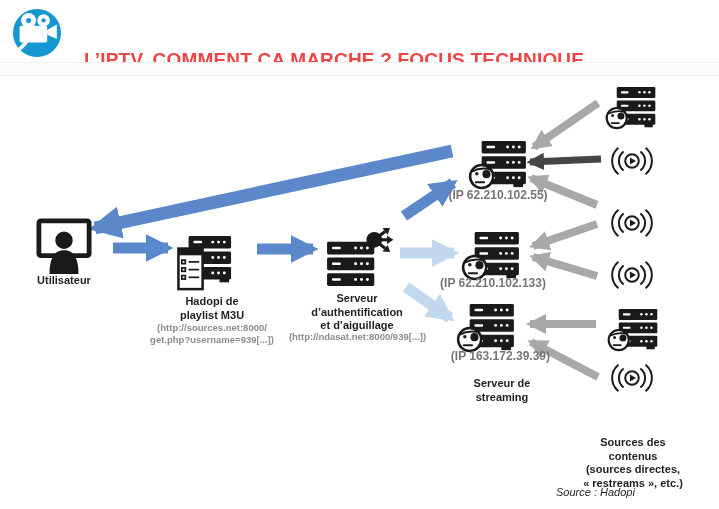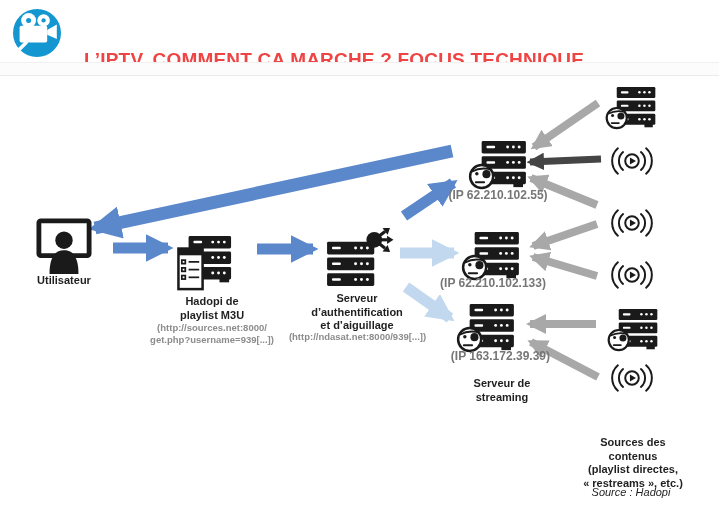--- a/index.html
+++ b/index.html
@@ -48,21 +48,21 @@
   .t-user{left:14px;top:274px;width:100px;}
   .t-playlist{left:146px;top:295px;width:132px;}
   .t-auth{left:286px;top:292px;width:142px;}
   .t-auth-url{left:270px;top:331px;width:175px;}
   .t-ip1{left:438px;top:188px;width:120px;}
   .t-ip2{left:431px;top:276px;width:124px;}
   .t-ip3{left:426px;top:349px;width:124px;text-align:right;}
   .t-streaming{left:442px;top:377px;width:120px;}
   .t-sources{left:560px;top:404px;width:146px;margin-top:32px;}
   .t-credit{
-    left:556px;top:486px;width:150px;text-align:center;
+    left:556px;top:486px;width:150px;text-align:left;
     font-style:italic;font-size:11px;color:#1f1f1f;
   }
 </style>
 </head>
 <body>
 
 <div class="logo">
   <span class="icon-inline"><svg viewBox="0 0 40 40">
     <circle cx="13" cy="9.5" r="6.2" fill="#fff"></circle>
         <circle cx="25.5" cy="9.5" r="5.2" fill="#fff"></circle>
@@ -390,17 +390,17 @@
     <path d="M12.5,7.5 A12.5,12.5 0 0 0 12.5,26.5"></path>
     <path d="M7,3.5 A18,18 0 0 0 7,30.5"></path>
     <path d="M31.5,7.5 A12.5,12.5 0 0 1 31.5,26.5"></path>
     <path d="M37,3.5 A18,18 0 0 1 37,30.5"></path>
     </svg>
   </span>
 
 <div class="abs t-sources">
   <div class="lbl">Sources des</div>
   <div class="lbl">contenus</div>
-  <div class="lbl">(playlist directes,</div>
+  <div class="lbl">(sources directes,</div>
   <div class="lbl">« restreams », etc.)</div>
 </div>
 
 <div class="abs t-credit">Source : Hadopi</div>
 
 </body></html>

